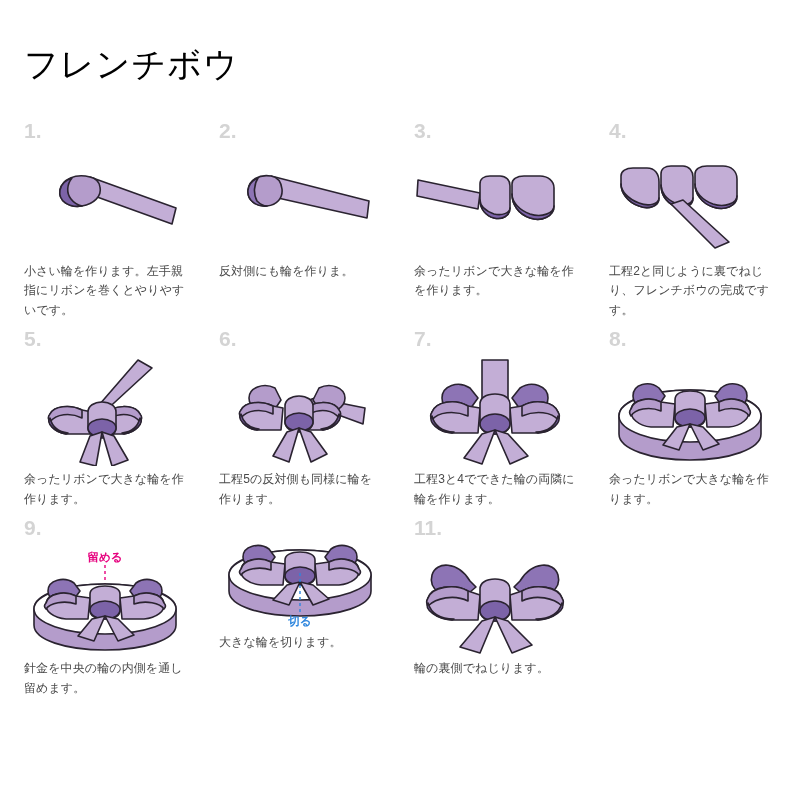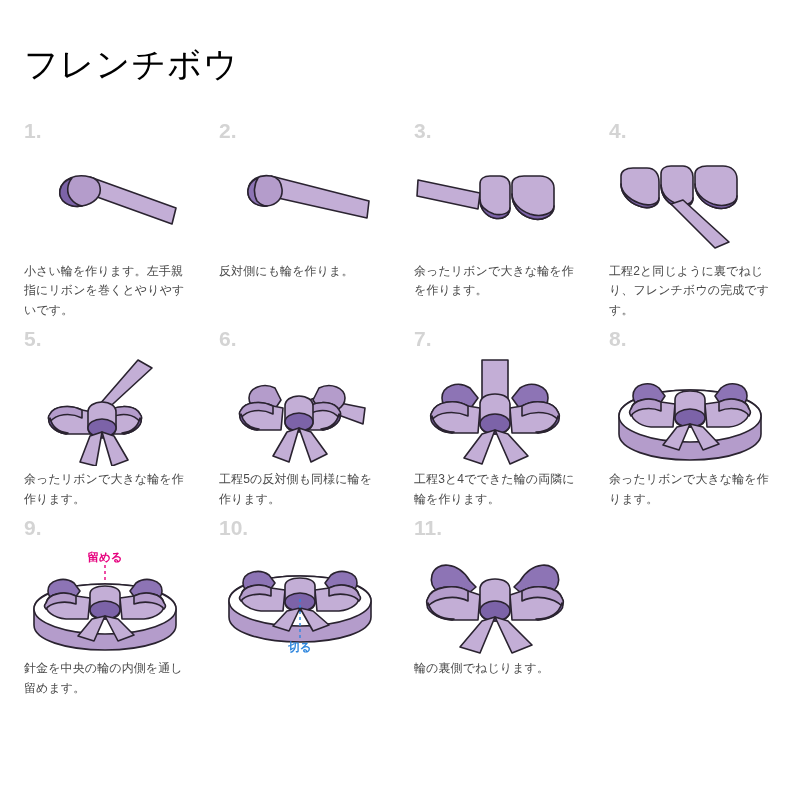--- a/index.html
+++ b/index.html
@@ -280,41 +280,41 @@
               <path d="M68 76 L81 73 L70 98 L54 93 Z" fill="#c3aed6"></path>
               <path d="M94 76 L81 73 L94 98 L110 92 Z" fill="#c3aed6"></path>
             </g>
           </svg>
         </div>
         <div class="caption">針金を中央の輪の内側を通し
 留めます。</div>
       </div>
 
       <div class="cell">
-        <div class="step-num">10.</div>
         <div class="fig">
           <svg width="182" height="112" viewBox="0 0 182 112">
             <g stroke="#2a2330" stroke-width="1.6" stroke-linejoin="round">
               <path d="M10 58 C10 43 42 33 81 33 C120 33 152 43 152 58 L152 74 C152 89 120 99 81 99 C42 99 10 89 10 74 Z" fill="#b49ccb"></path>
               <ellipse cx="81" cy="58" rx="71" ry="25" fill="#ffffff"></ellipse>
               <path d="M50 32 C40 25 24 29 24 40 C24 49 36 55 48 51 L56 40 Z" fill="#8d74b5"></path>
               <path d="M112 32 C122 25 138 29 138 40 C138 49 126 55 114 51 L106 40 Z" fill="#8d74b5"></path>
               <path d="M52 45 C40 39 24 43 22 52 C20 60 30 67 42 68 L64 68 L66 47 Z" fill="#c3aed6"></path>
               <path d="M22 52 C24 43 40 39 52 45 L52 53 C40 49 26 52 22 58 C20 56 20 54 22 52 Z" fill="#b49ccb"></path>
               <path d="M110 45 C122 39 138 43 140 52 C142 60 132 67 120 68 L98 68 L96 47 Z" fill="#c3aed6"></path>
               <path d="M140 52 C138 43 122 39 110 45 L110 53 C122 49 136 52 140 58 C142 56 142 54 140 52 Z" fill="#b49ccb"></path>
               <path d="M66 43 C66 38 72 35 81 35 C90 35 96 38 96 43 L96 59 C96 65 90 68 81 68 C72 68 66 65 66 59 Z" fill="#c3aed6"></path>
               <ellipse cx="81" cy="59" rx="15" ry="9" fill="#7c63a8"></ellipse>
               <path d="M68 68 L81 65 L70 88 L54 83 Z" fill="#c3aed6"></path>
               <path d="M94 68 L81 65 L94 88 L110 82 Z" fill="#c3aed6"></path>
             </g>
             <line x1="81" y1="56" x2="81" y2="96" stroke="#2e86de" stroke-width="1.4" stroke-dasharray="3,3"></line>
             <text x="81" y="108" fill="#2e86de" font-size="11.5" font-weight="bold" text-anchor="middle" font-family="'Liberation Sans', sans-serif">切る</text>
           </svg>
         </div>
+        <div class="caption">大きな輪を切ります。</div>
       </div>
 
       <div class="cell">
         <div class="step-num">11.</div>
         <div class="fig">
           <svg width="182" height="112" viewBox="0 0 182 112">
             <g stroke="#2a2330" stroke-width="1.6" stroke-linejoin="round">
               <path d="M56 38 C44 18 22 18 18 32 C14 46 30 58 50 54 L62 44 Z" fill="#8d74b5"></path>
               <path d="M106 38 C118 18 140 18 144 32 C148 46 132 58 112 54 L100 44 Z" fill="#8d74b5"></path>
               <path d="M54 48 C40 40 18 44 14 55 C10 66 22 76 38 77 L64 77 L66 52 Z" fill="#c3aed6"></path>

